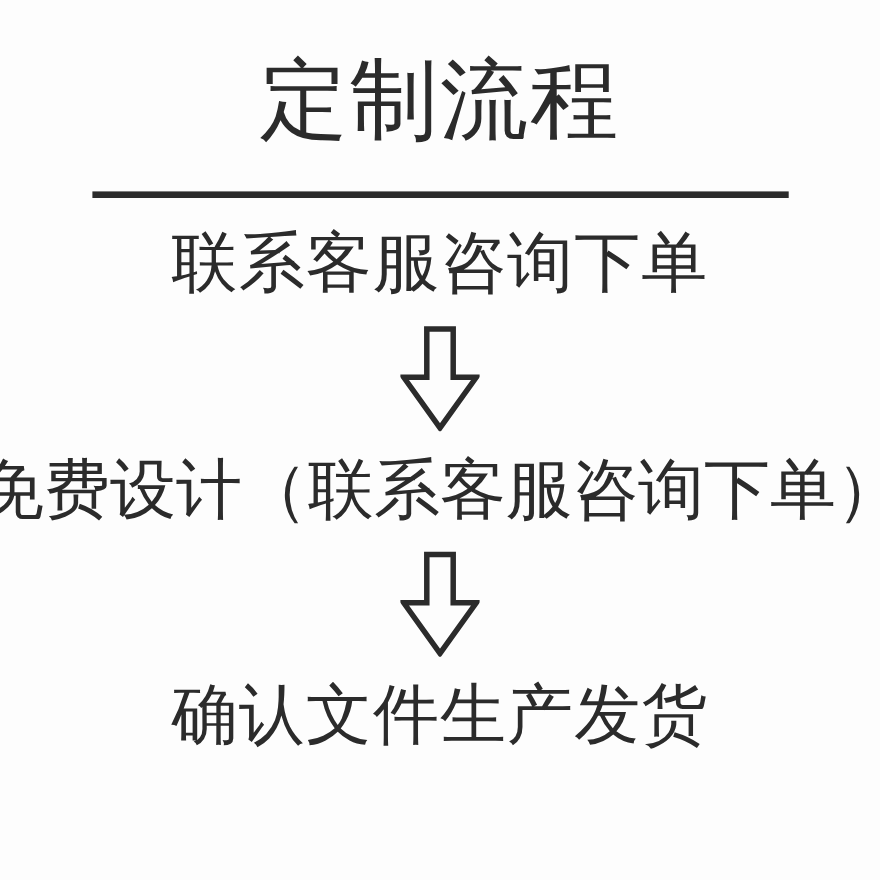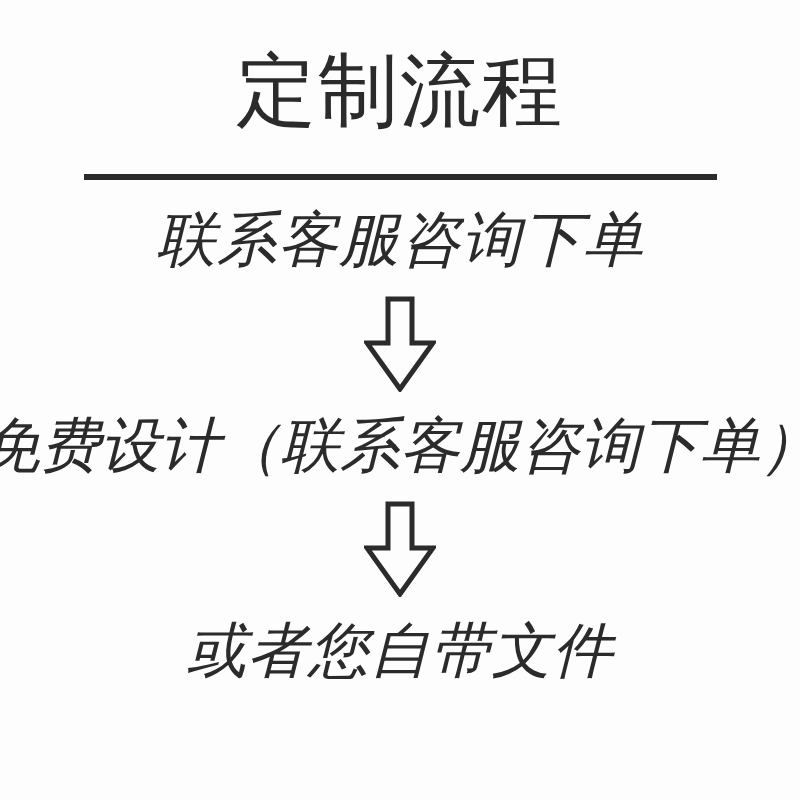--- a/index.html
+++ b/index.html
@@ -47,21 +47,20 @@
     border: 0;
   }
 
   
   .flow-steps {
     margin-top: 26px;
     display: flex;
     flex-direction: column;
     align-items: center;
     width: 100%;
-    font-style: italic;
   }
 
   .flow-step {
     font-size: 60px;
     line-height: 1.12;
     font-weight: 400;
     color: #2b2b2b;
     letter-spacing: 1px;
     text-align: center;
     white-space: nowrap;
@@ -103,17 +102,17 @@
     <svg class="flow-arrow" viewBox="0 0 72 96" xmlns="http://www.w3.org/2000/svg">
       <polygon class="arrow-outline" points="24,3 48,3 48,47 69,47 36,93 3,47 24,47"></polygon>
     </svg>
 
     <div class="flow-step step-wide">免费设计（联系客服咨询下单）</div>
 
     <svg class="flow-arrow" viewBox="0 0 72 96" xmlns="http://www.w3.org/2000/svg">
       <polygon class="arrow-outline" points="24,3 48,3 48,47 69,47 36,93 3,47 24,47"></polygon>
     </svg>
 
-    <div class="flow-step">或者您自带文件</div>
+    <div class="flow-step">确认文件生产发货</div>
 
   </div>
 
 </div>
 
 </body></html>

